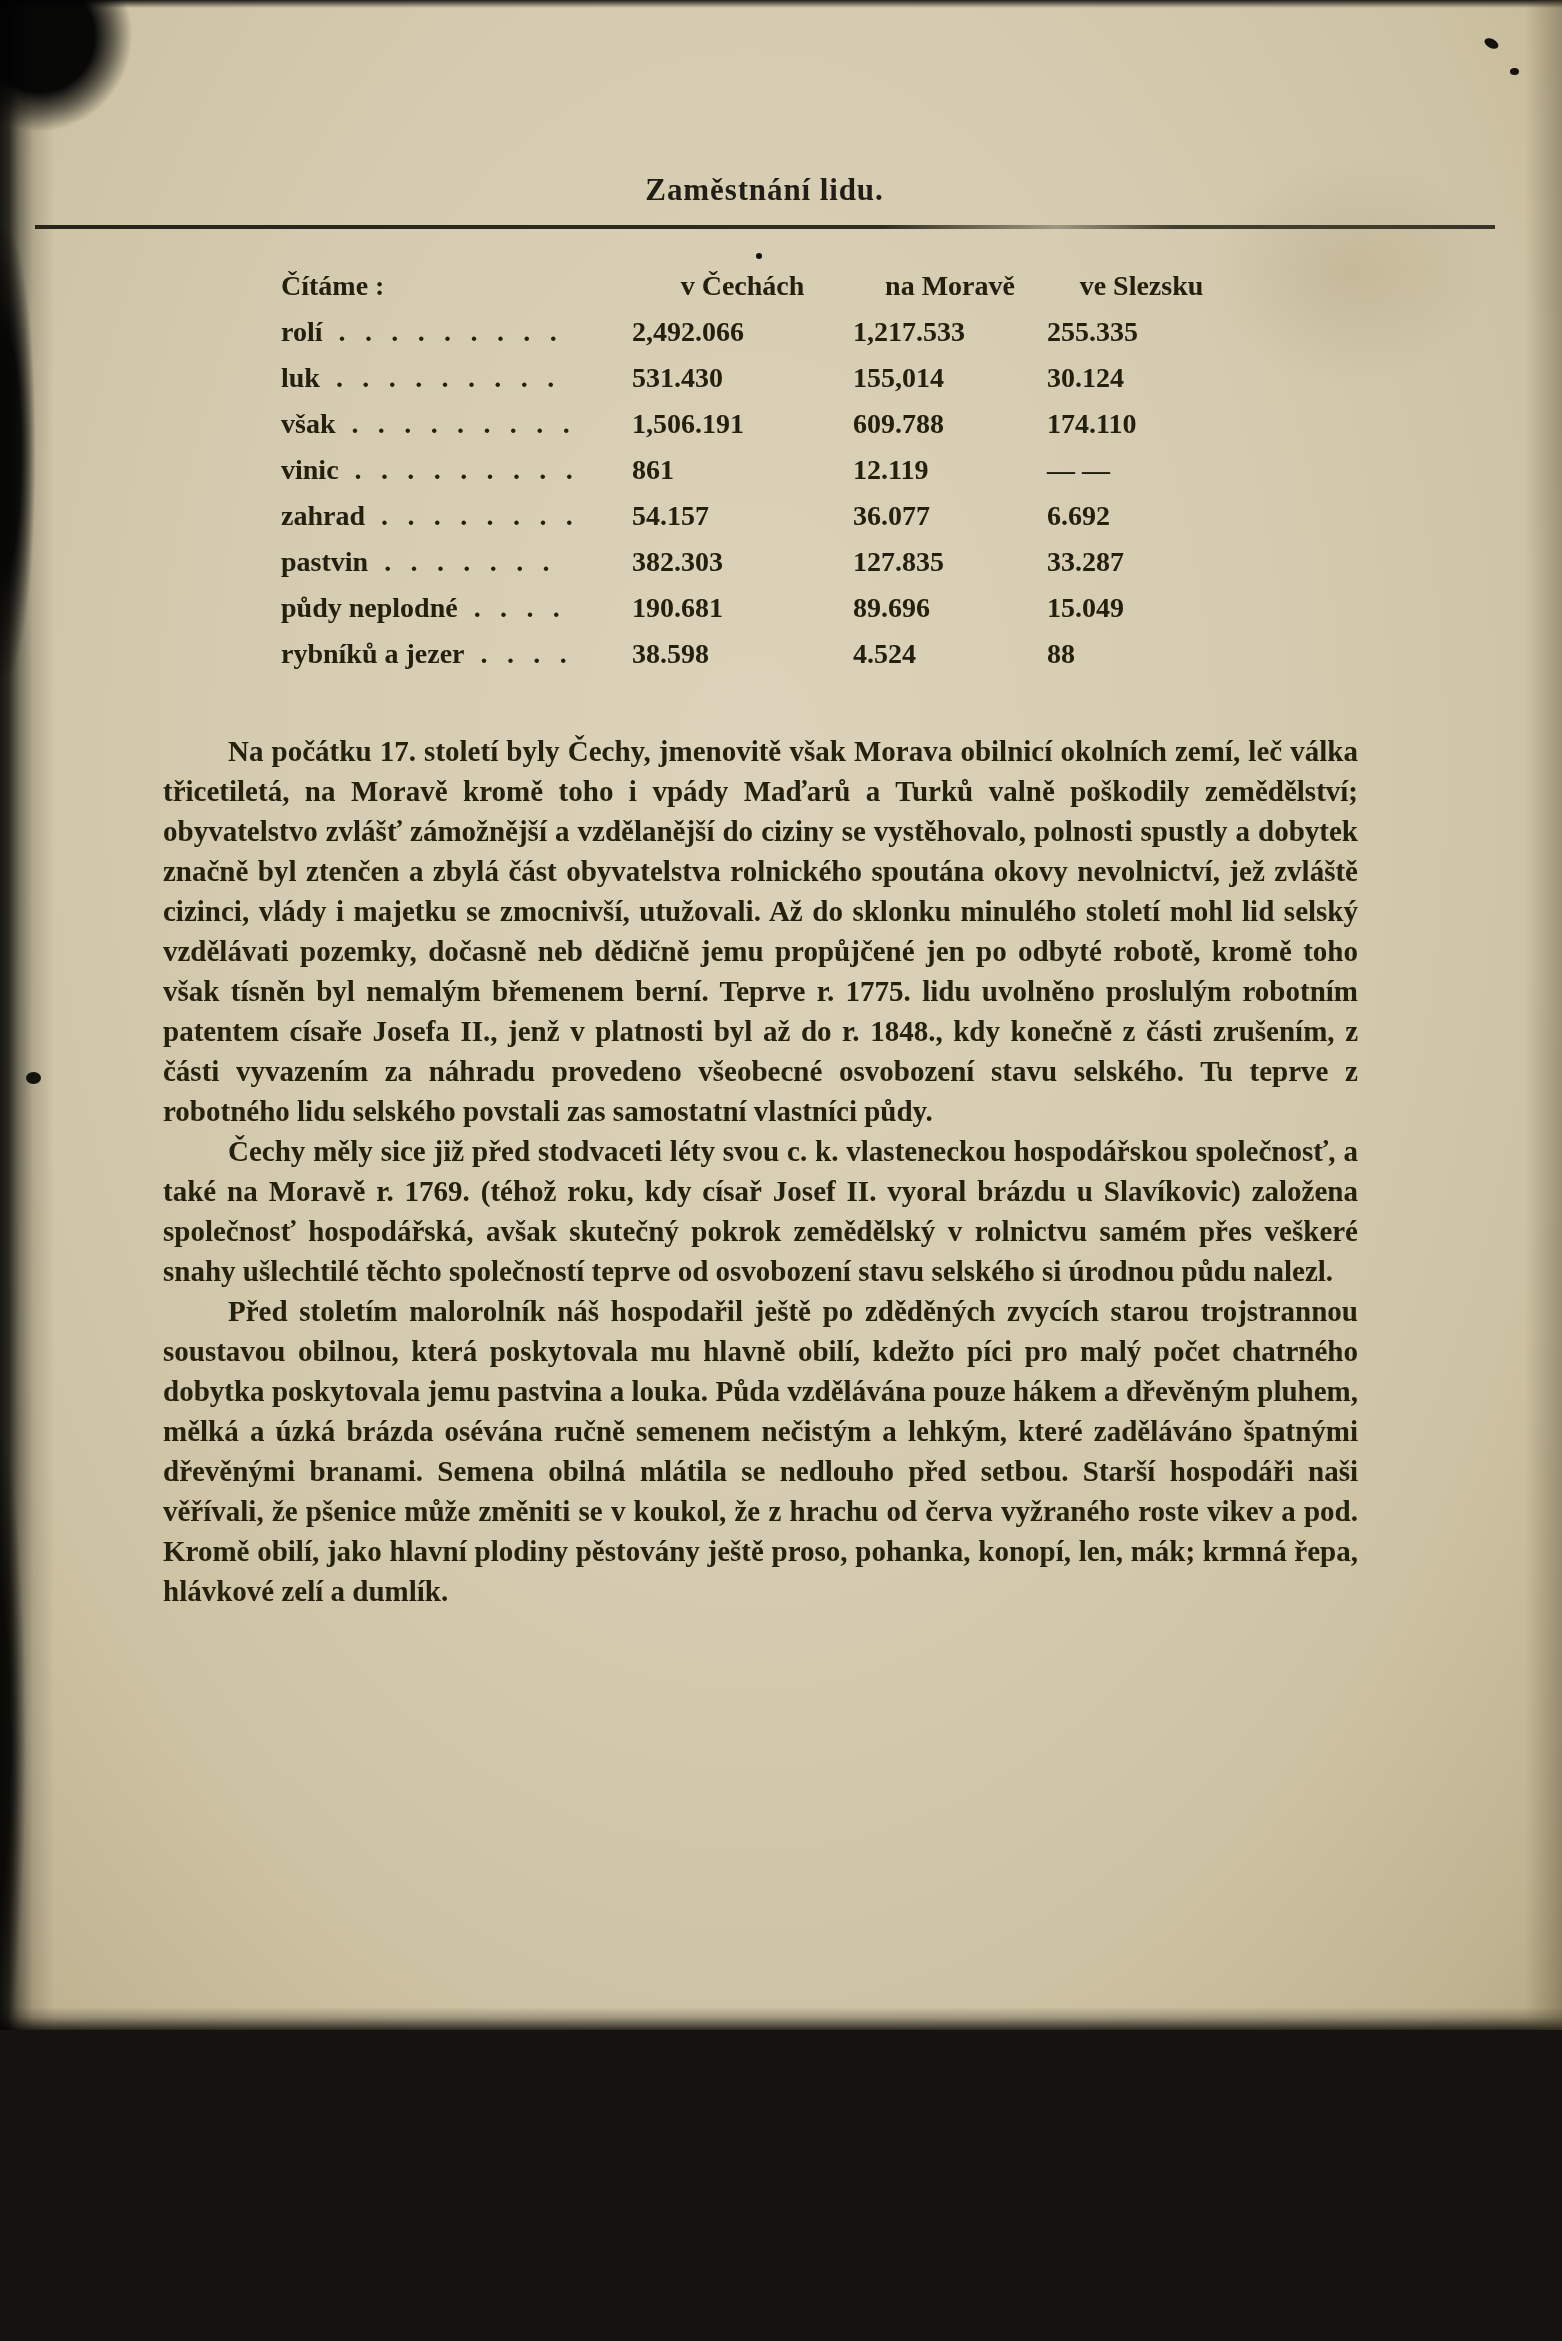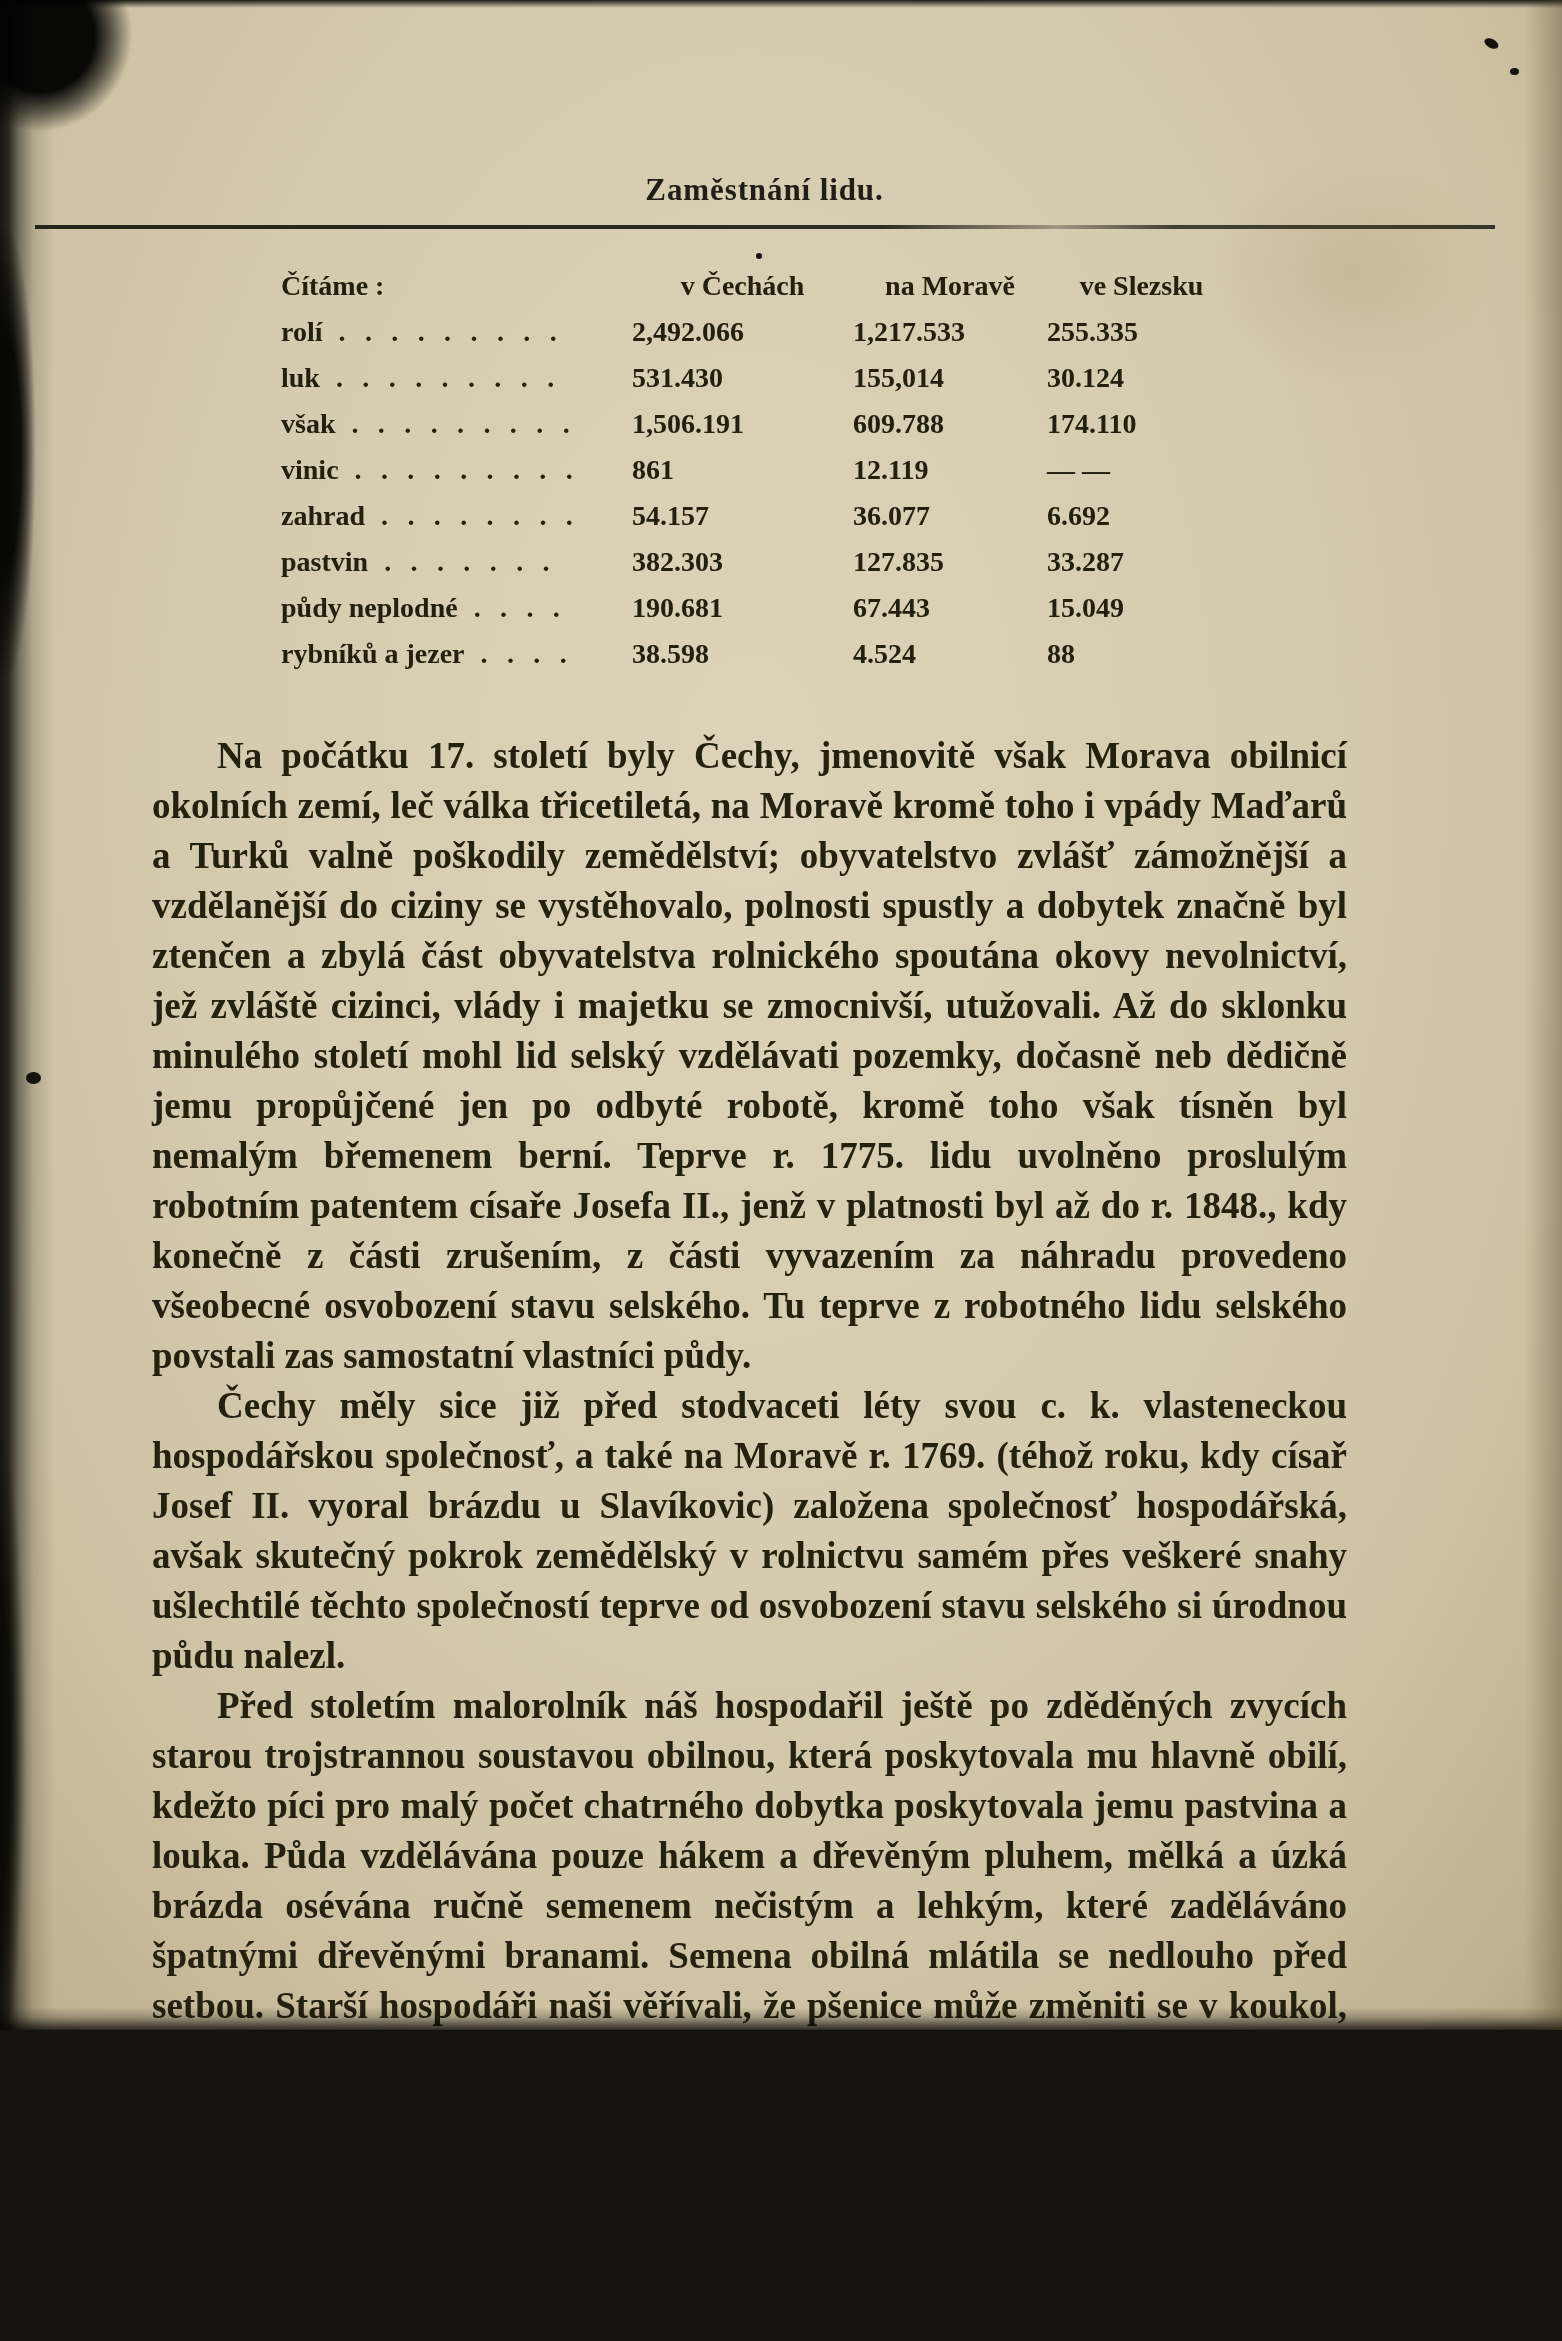--- a/index.html
+++ b/index.html
@@ -88,22 +88,22 @@
   }
   table.land-table td { height: 46px; padding: 0; vertical-align: middle; }
   td.t-label { text-align: left; white-space: nowrap; margin-left: 27px; }
   td.t-label .dots { word-spacing: 8.8px; margin-left: 16px; letter-spacing: 1.8px; }
   td.t-head { text-align: center; white-space: nowrap; }
   td.t-unit { text-align: center; }
   td.t-val  { text-align: left; padding-right: 8.8px; white-space: nowrap; }
 
   
   .body-text {
-    position: absolute; top: 731px; left: 152px; width: 1195px;
-    font-size: 37px; line-height: 50px; font-weight: bold;
+    position: absolute; top: 731px; left: 163px; width: 1195px;
+    font-size: 29px; line-height: 40px; font-weight: bold;
     text-align: justify; color: #25210f;
   }
   .body-text p { margin: 0; text-indent: 65px; }
 
   .page-number {
     position: absolute; top: 2146px; left: 167px; width: 1195px;
     text-align: center; font-size: 26px; font-weight: bold;
   }
 </style>
 </head>
@@ -161,21 +161,21 @@
     </tr>
     <tr>
       <td class="t-label"><span>pastvin</span><span class="dots">. . . . . . .</span></td>
       <td class="t-val">382.303</td>
       <td class="t-val">127.835</td>
       <td class="t-val">33.287</td>
     </tr>
     <tr>
       <td class="t-label"><span>půdy neplodné</span><span class="dots">. . . .</span></td>
       <td class="t-val">190.681</td>
-      <td class="t-val">67.443</td>
+      <td class="t-val">89.696</td>
       <td class="t-val">15.049</td>
     </tr>
     <tr>
       <td class="t-label"><span>rybníků a jezer</span><span class="dots">. . . .</span></td>
       <td class="t-val">38.598</td>
       <td class="t-val">4.524</td>
       <td class="t-val">88</td>
     </tr>
   </tbody>
     </table>

